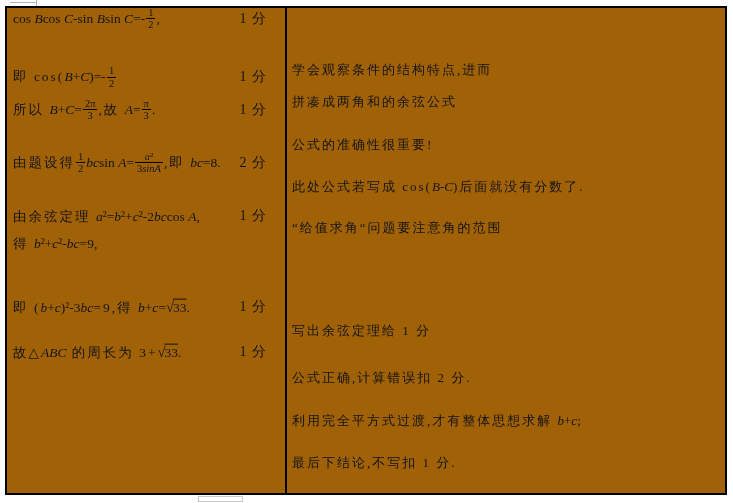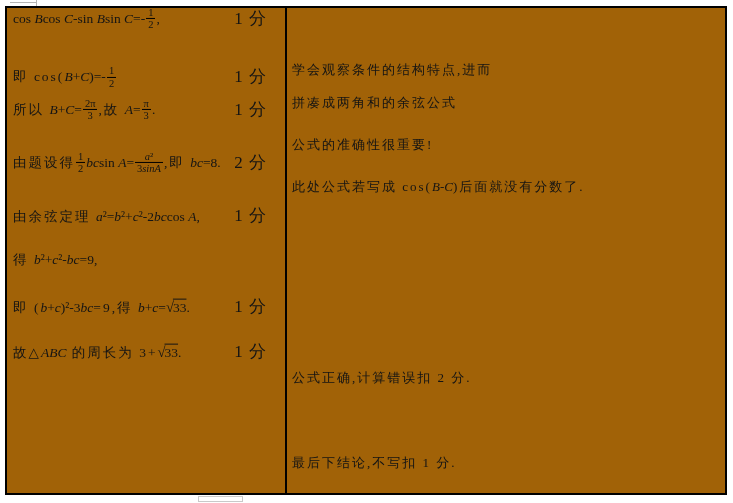--- a/index.html
+++ b/index.html
@@ -20,21 +20,21 @@
   .rrow{
     position:absolute;left:285px;right:2px;transform:translateY(-50%);
     font-size:13px;line-height:1.15;white-space:nowrap;
   }
   .tx,.it{display:inline;}
   .it{font-style:italic;}
   .cjk{letter-spacing:2px;}
   .rrow.tight .cjk{letter-spacing:0.8px;}
   .score{
     position:absolute;right:18px;top:50%;transform:translateY(-50%);
-    font-size:17px;letter-spacing:1px;white-space:nowrap;
+    font-size:14px;letter-spacing:1px;white-space:nowrap;
   }
   .frac{
     display:inline-block;vertical-align:-0.55em;text-align:center;
     line-height:1.1;font-size:10.5px;margin:0 1px;letter-spacing:0;
   }
   .frac .num{display:block;padding:0 2px;}
   .frac .den{display:block;border-top:1px solid #000;padding:0 2px;}
   .sqrt{white-space:nowrap;}
   .sqrt .radical{font-size:1.08em;margin-right:-1px;}
   .sqrt .radicand{text-decoration:overline;}
@@ -51,24 +51,27 @@
 <div class="page">
   <div class="artifact-ruler-h"></div>
   <div class="artifact-ruler-v"></div>
   <div class="rubric-table" id="rubric-table">
     <div class="divider"></div>
   <div class="lrow" style="top: 10.5px;"><span class="tx">cos </span><span class="it">B</span><span class="tx">cos </span><span class="it">C</span><span class="tx">-sin </span><span class="it">B</span><span class="tx">sin </span><span class="it">C</span><span class="tx">=-</span><span class="frac"><span class="num"><span class="tx">1</span></span><span class="den"><span class="tx">2</span></span></span><span class="tx">,</span><span class="score cjk">1 分</span></div>
       <div class="lrow" style="top: 69px;"><span class="tx cjk">即 cos(</span><span class="it">B</span><span class="tx">+</span><span class="it">C</span><span class="tx">)=-</span><span class="frac"><span class="num"><span class="tx">1</span></span><span class="den"><span class="tx">2</span></span></span><span class="score cjk">1 分</span></div>
       <div class="lrow" style="top: 101.5px;"><span class="tx cjk">所以 </span><span class="it">B</span><span class="tx">+</span><span class="it">C</span><span class="tx">=</span><span class="frac"><span class="num"><span class="tx">2π</span></span><span class="den"><span class="tx">3</span></span></span><span class="tx cjk">,故 </span><span class="it">A</span><span class="tx">=</span><span class="frac"><span class="num"><span class="tx">π</span></span><span class="den"><span class="tx">3</span></span></span><span class="tx">.</span><span class="score cjk">1 分</span></div>
       <div class="lrow" style="top: 154.5px;"><span class="tx cjk">由题设得</span><span class="frac"><span class="num"><span class="tx">1</span></span><span class="den"><span class="tx">2</span></span></span><span class="it">bc</span><span class="tx">sin </span><span class="it">A</span><span class="tx">=</span><span class="frac"><span class="num"><span class="it">a</span><span class="tx">²</span></span><span class="den"><span class="tx">3</span><span class="it">sinA</span></span></span><span class="tx cjk">,即 </span><span class="it">bc</span><span class="tx">=8.</span><span class="score cjk">2 分</span></div>
       <div class="lrow" style="top: 208.5px;"><span class="tx cjk">由余弦定理 </span><span class="it">a</span><span class="tx">²=</span><span class="it">b</span><span class="tx">²+</span><span class="it">c</span><span class="tx">²-2</span><span class="it">bc</span><span class="tx">cos </span><span class="it">A</span><span class="tx">,</span><span class="score cjk">1 分</span></div>
-      <div class="lrow" style="top: 252px;"><span class="tx cjk">得 </span><span class="it">b</span><span class="tx">²+</span><span class="it">c</span><span class="tx">²-</span><span class="it">bc</span><span class="tx">=9,</span></div>
+      <div class="lrow" style="top: 236px;"><span class="tx cjk">得 </span><span class="it">b</span><span class="tx">²+</span><span class="it">c</span><span class="tx">²-</span><span class="it">bc</span><span class="tx">=9,</span></div>
       <div class="lrow" style="top: 298.5px;"><span class="tx cjk">即 (</span><span class="it">b</span><span class="tx">+</span><span class="it">c</span><span class="tx">)²-3</span><span class="it">bc</span><span class="tx cjk">=9,得 </span><span class="it">b</span><span class="tx">+</span><span class="it">c</span><span class="tx">=</span><span class="sqrt"><span class="radical">√</span><span class="radicand">33</span></span><span class="tx">.</span><span class="score cjk">1 分</span></div>
       <div class="lrow" style="top: 343.5px;"><span class="tx cjk">故△</span><span class="it">ABC</span><span class="tx cjk"> 的周长为 3+</span><span class="sqrt"><span class="radical">√</span><span class="radicand">33</span></span><span class="tx">.</span><span class="score cjk">1 分</span></div>
       <div class="rrow" style="top: 53.5px; margin-top: 8px;"><span class="tx cjk">学会观察条件的结构特点,进而</span></div>
-      <div class="rrow" style="top: 94.5px;"><span class="tx cjk">拼凑成两角和的余弦公式</span></div>
+      <div class="rrow" style="top: 94.5px; font-family: Liberation Mono, monospace;"><span class="tx cjk">拼凑成两角和的余弦公式</span></div>
       <div class="rrow" style="top: 136.5px;"><span class="tx cjk">公式的准确性很重要!</span></div>
       <div class="rrow" style="top: 178.5px;"><span class="tx cjk">此处公式若写成 cos(</span><span class="it">B</span><span class="tx">-</span><span class="it">C</span><span class="tx cjk">)后面就没有分数了.</span></div>
+      <div class="rrow" style="top: 219.5px;"><span class="tx cjk">“给值求角“问题要注意角的范围</span></div>
+      <div class="rrow" style="top: 322.5px;"><span class="tx cjk">写出余弦定理给 1 分</span></div>
       <div class="rrow" style="top: 369.5px;"><span class="tx cjk">公式正确,计算错误扣 2 分.</span></div>
+      <div class="rrow" style="top: 412.5px;"><span class="tx cjk">利用完全平方式过渡,才有整体思想求解 </span><span class="it">b</span><span class="tx">+</span><span class="it">c</span><span class="tx">;</span></div>
       <div class="rrow" style="top: 454.5px;"><span class="tx cjk">最后下结论,不写扣 1 分.</span></div>
     </div>
   <div class="artifact-handle"></div>
 </div>
 
 </body></html>

